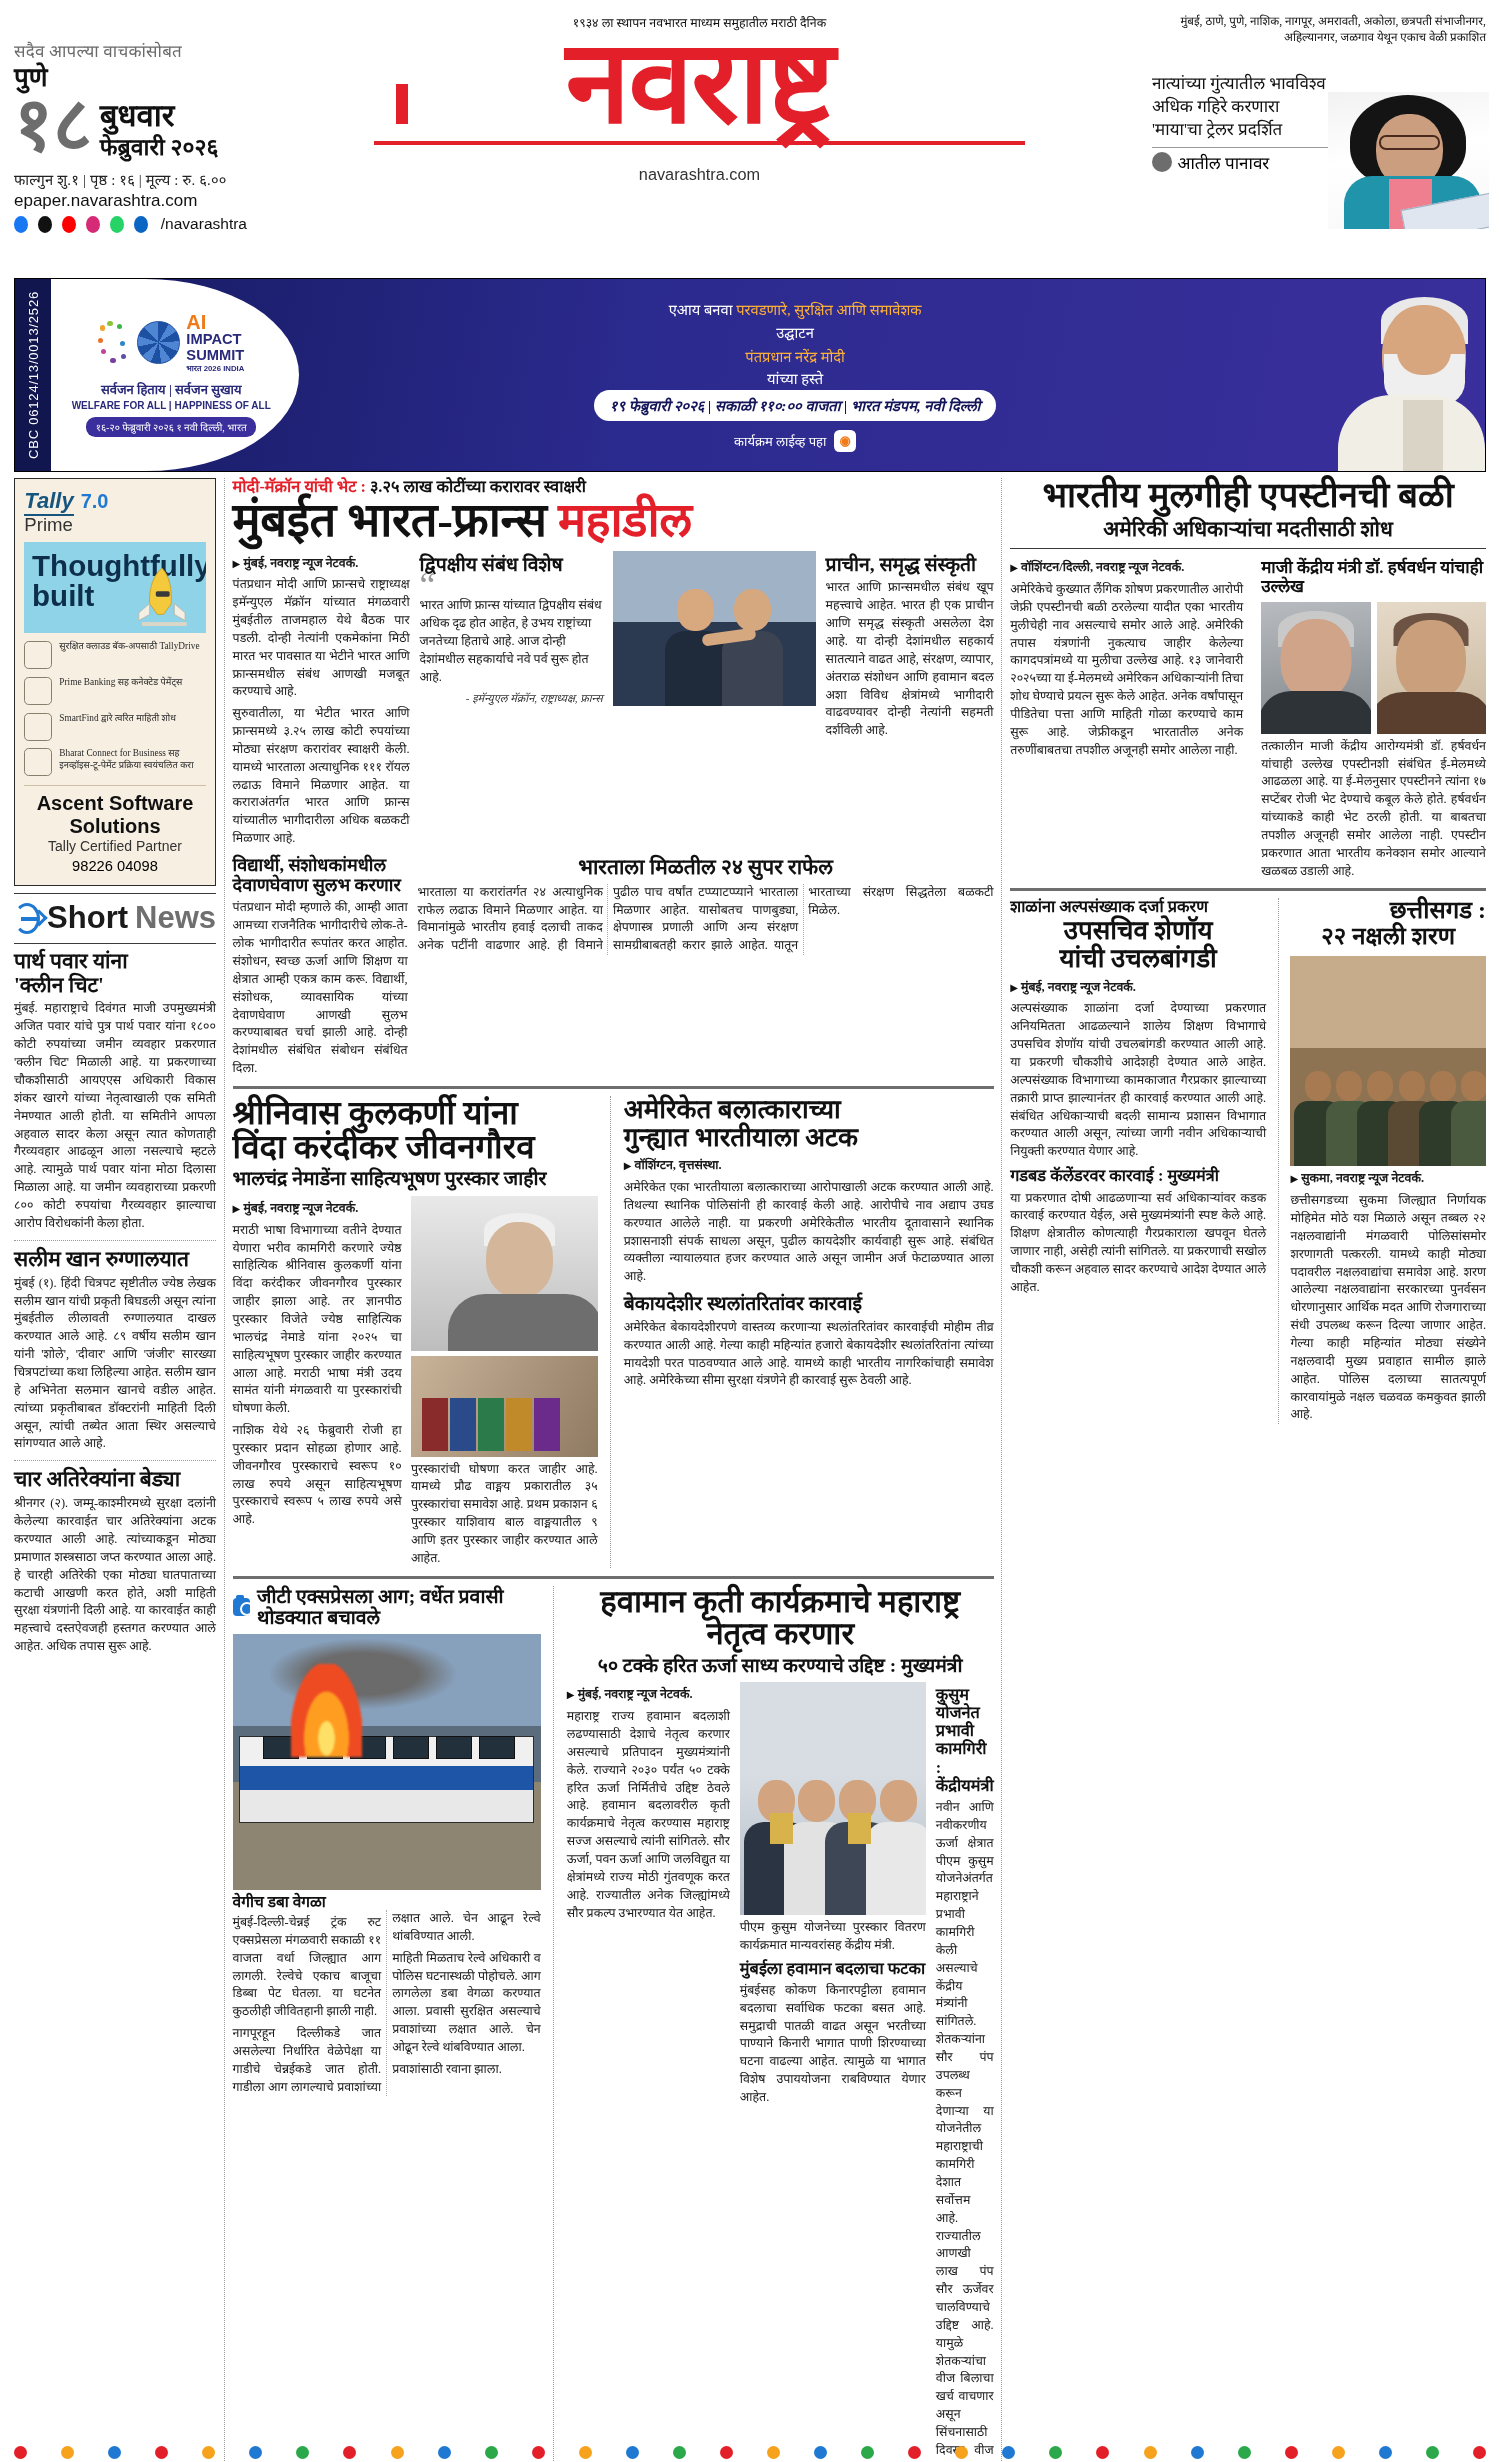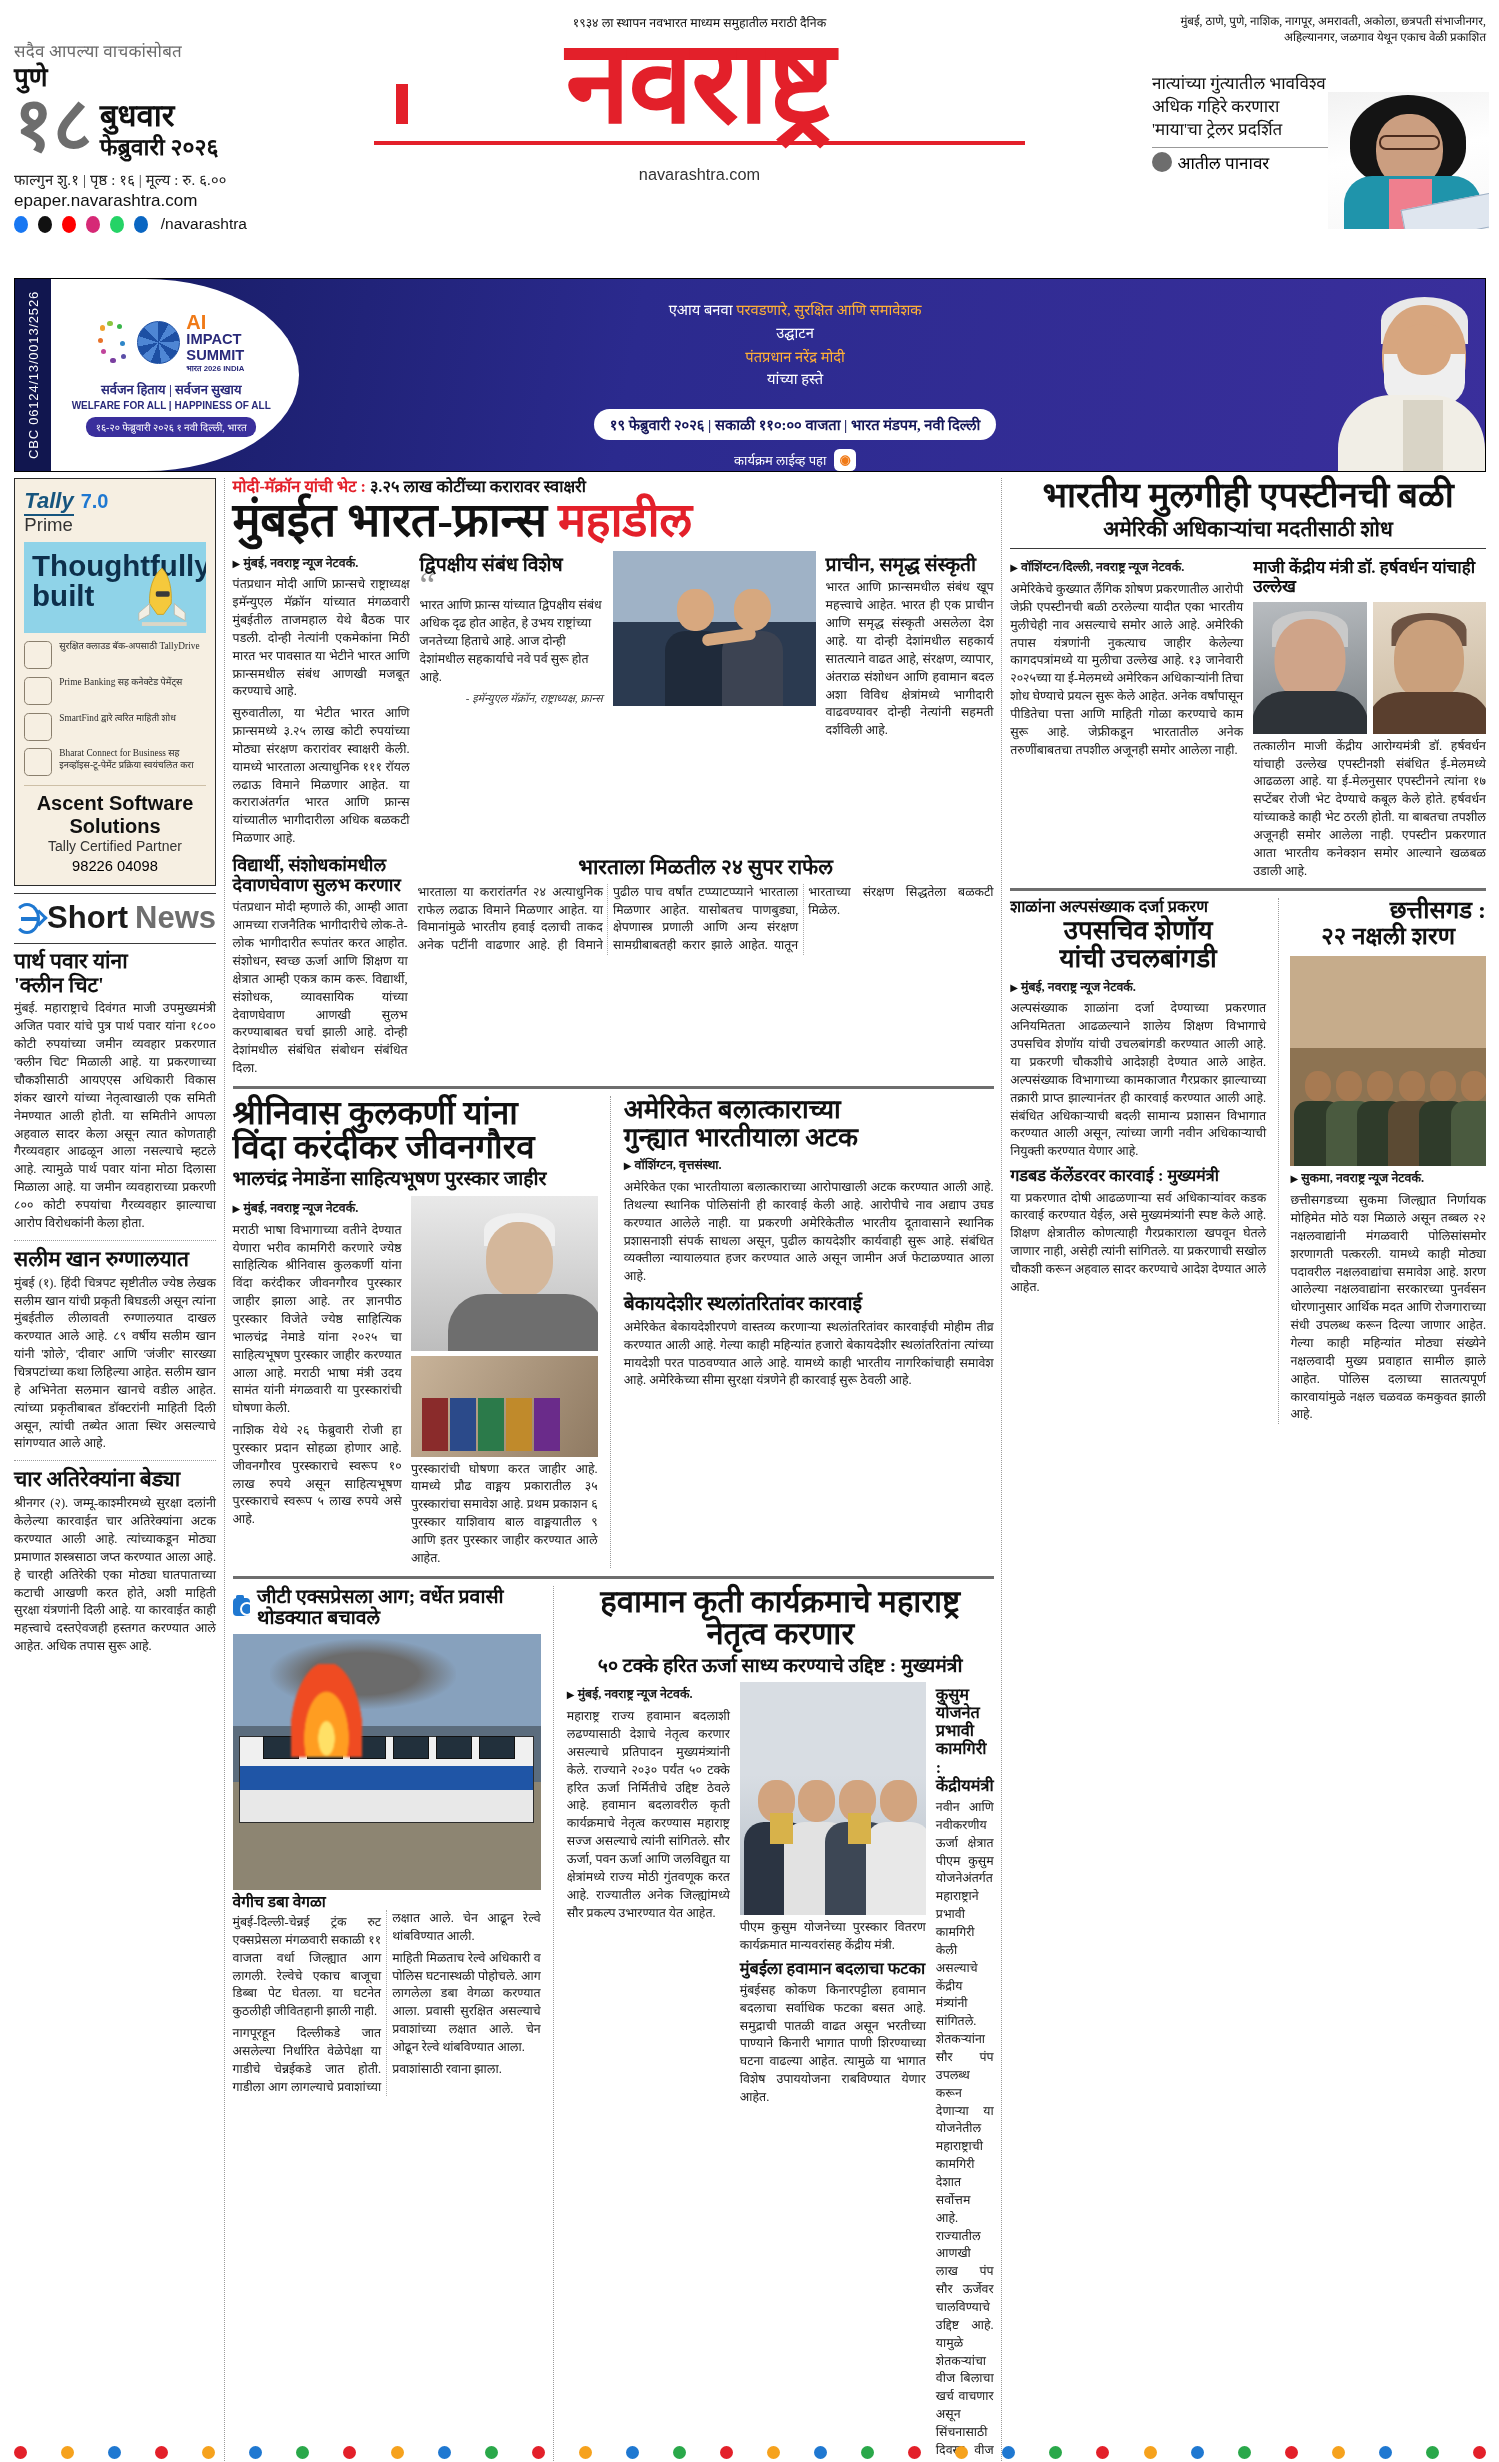--- a/index.html
+++ b/index.html
@@ -93,22 +93,22 @@
   .ad-mr{ font-size:13px; font-weight:bold; color:#2a2a7a; margin-top:7.8px;}
   .ad-en{ font-size:10px; font-weight:bold; color:#2a2a7a; font-family:"Liberation Sans",sans-serif; margin-top:1.6px;}
   .ad-pill{ margin-top:6.2px; background:#3a2f9c; color:#fff; font-size:10px; padding:3.1px 9.3px; border-radius:9.3px;}
   .ad-mid{ flex:1; color:#fff; text-align:center; padding:20px 7.8px 0; }
   .ad-l1{ font-size:14.7px; }
   .ad-l1 b{ color:#ffb037; font-weight:normal;}
   .ad-l2{ font-size:14.7px; margin-top:3.9px;}
   .ad-l3{ font-size:14.7px; color:#ffb037; margin-top:3.1px;}
   .ad-l4{ font-size:14.7px; margin-top:2.3px;}
   .ad-when{
-    display:inline-block; margin-top:21px; background:#fff; color:#15165a;
-    font-size:14.7px; font-weight:bold; padding:5.4px 15.5px; border-radius:17px;
+    display:inline-block; margin-top:2px; background:#fff; color:#15165a;
+    font-size:14.7px; font-weight:bold; padding:5.4px 15.5px; border-radius:17px;font-style:italic;
   }
   .ad-live{ display:flex; align-items:center; justify-content:center; gap:7.8px; margin-top:9.3px; font-size:13px;}
   .ad-live-ic{ width:22px;height:22px;border-radius:5.4px;background:#fff;color:#f07a17;display:flex;align-items:center;justify-content:center;font-weight:bold;font-size:13px;}
   .ad-pm{ width:194px; position:relative; }
   .pm-face{ position:absolute; right:18.6px; top:26px; width:84px; height:99px; background:#d7a67f; border-radius:48% 48% 44% 44%;}
   .pm-hair{ position:absolute; right:17px; top:18.6px; width:87px; height:47px; background:#e9e9e9; border-radius:52% 52% 0 0;}
   .pm-beard{ position:absolute; right:20px; top:75px; width:81px; height:57px; background:#efefef; border-radius:0 0 50% 50%;}
   .pm-face2{ position:absolute; right:34px; top:45px; width:54px; height:51px; background:#d7a67f; border-radius:46%;}
   .pm-body{ position:absolute; right:0px; top:116px; width:147px; height:78px; background:#f1eee6; border-radius:54px 54px 0 0;}
   .pm-scarf{ position:absolute; right:42px; top:121px; width:40px; height:73px; background:#d9d4c6;}
@@ -569,21 +569,21 @@
       </div>
 
       <div class="vrule"></div>
 
       <div class="col" style="width:488px">
 
         <h2 class="hl" style="text-align:center; font-size:35px">भारतीय मुलगीही एपस्टीनची बळी</h2>
         <div class="sub" style="text-align:center; font-size:21px">अमेरिकी अधिकाऱ्यांचा मदतीसाठी शोध</div>
         <div class="hrule"></div>
 
-        <div style="display:flex; gap:10px;">
+        <div style="display:flex; gap:18px;">
           <div style="width:233px">
             <p class="bt"><span class="tri">▶</span> <b class="dl">वॉशिंग्टन/दिल्ली, नवराष्ट्र न्यूज नेटवर्क.</b></p>
             <p class="bt">अमेरिकेचे कुख्यात लैंगिक शोषण प्रकरणातील आरोपी जेफ्री एपस्टीनची बळी ठरलेल्या यादीत एका भारतीय मुलीचेही नाव असल्याचे समोर आले आहे. अमेरिकी तपास यंत्रणांनी नुकत्याच जाहीर केलेल्या कागदपत्रांमध्ये या मुलीचा उल्लेख आहे. १३ जानेवारी २०२५च्या या ई-मेलमध्ये अमेरिकन अधिकाऱ्यांनी तिचा शोध घेण्याचे प्रयत्न सुरू केले आहेत. अनेक वर्षांपासून पीडितेचा पत्ता आणि माहिती गोळा करण्याचे काम सुरू आहे. जेफ्रीकडून भारतातील अनेक तरुणींबाबतचा तपशील अजूनही समोर आलेला नाही.</p>
           </div>
           <div style="flex:1">
             <div class="sub" style="font-size:17px">माजी केंद्रीय मंत्री डॉ. हर्षवर्धन यांचाही उल्लेख</div>
             <div style="display:flex; gap:6.2px; margin-top:5.4px;">
               <div style="flex:1" class="photo ph-epstein">
                 <div class="ep-hair"></div>
                   <div class="ep-face"></div>

